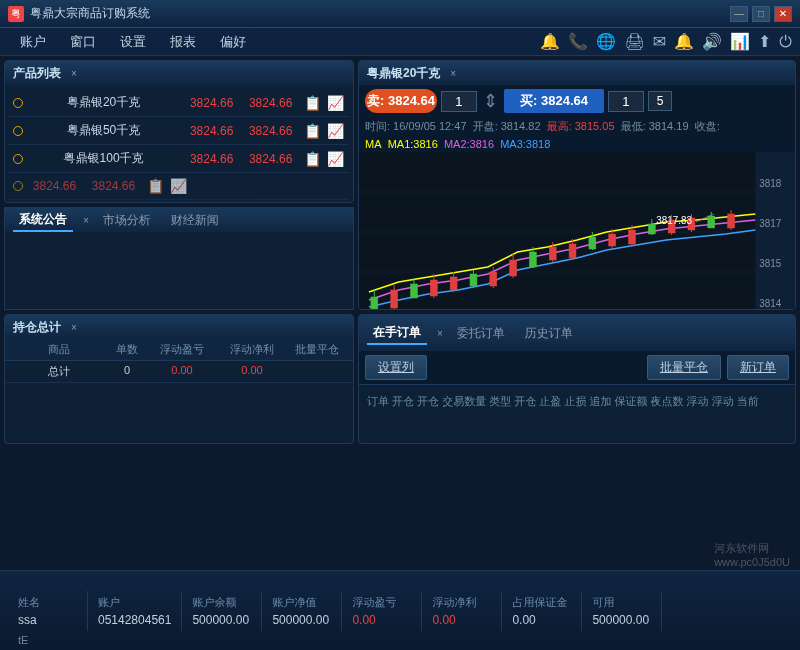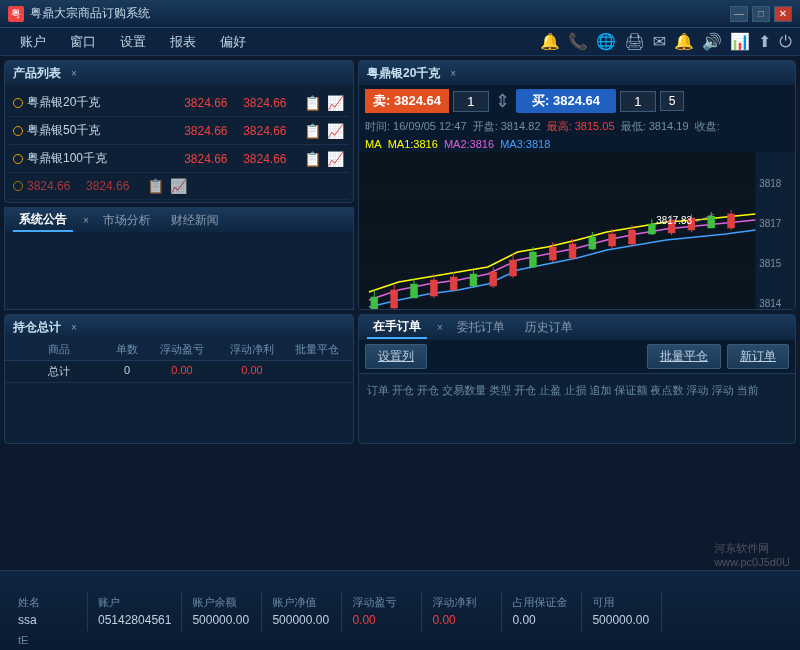--- a/index.html
+++ b/index.html
@@ -143,25 +143,25 @@
     .chart-controls {
       display: flex;
       align-items: center;
       padding: 4px 6px;
       gap: 4px;
       background: #0a1a2e;
     }
     .sell-btn {
       background: #e05020;
       color: white;
-      padding: 3px 8px;
+      padding: 3px 2px;
       font-size: 13px;
       font-weight: bold;
       cursor: pointer;
-      border-radius: 0;
+      border-radius: 12px;
       text-align: center;
     }
     .buy-btn {
       background: #2060c0;
       color: white;
       padding: 3px 16px;
       font-size: 13px;
       font-weight: bold;
       cursor: pointer;
       border-radius: 2px;
@@ -235,21 +235,21 @@
 
     
     .orders-panel {
       background: #0d2035;
       border: 1px solid #1e3a5a;
       border-radius: 4px;
       overflow: hidden;
     }
     .orders-header {
       background: linear-gradient(180deg, #1a3a5c 0%, #0f2540 100%);
-      height: 25px;
+      height: 36px;
       display: flex;
       align-items: center;
       padding: 0 8px;
       gap: 8px;
     }
     .orders-toolbar {
       display: flex;
       align-items: center;
       padding: 4px 6px;
       gap: 6px;
@@ -370,21 +370,21 @@
     <span class="menu-icon-btn" title="警告">🔔</span>
     <span class="menu-icon-btn" title="声音">🔊</span>
     <span class="menu-icon-btn" title="图表">📊</span>
     <span class="menu-icon-btn" title="上传">⬆</span>
     <span class="menu-icon-btn" title="退出">⏻</span>
   </div>
 </div>
 
 <div style="display: grid; grid-template-columns: 350px 1fr; grid-template-rows: 250px 130px; gap: 4px; padding: 4px; height: 390px;">
 
-  <div style="display: flex; flex-direction: column; gap: 4px; height: 250px;">
+  <div style="display: flex; flex-direction: column; gap: 4px; height: 250px; text-align: center;">
 
     <div class="left-top-panel" style="flex: 1.4; min-height: 0; overflow: hidden;">
       <div class="panel-header">
         <span class="panel-title">产品列表</span>
         <span class="panel-close">×</span>
       </div>
       <div class="product-list">
         <div class="product-row">
           <div class="prod-indicator"></div>
           <span class="prod-name">粤鼎银20千克</span>

